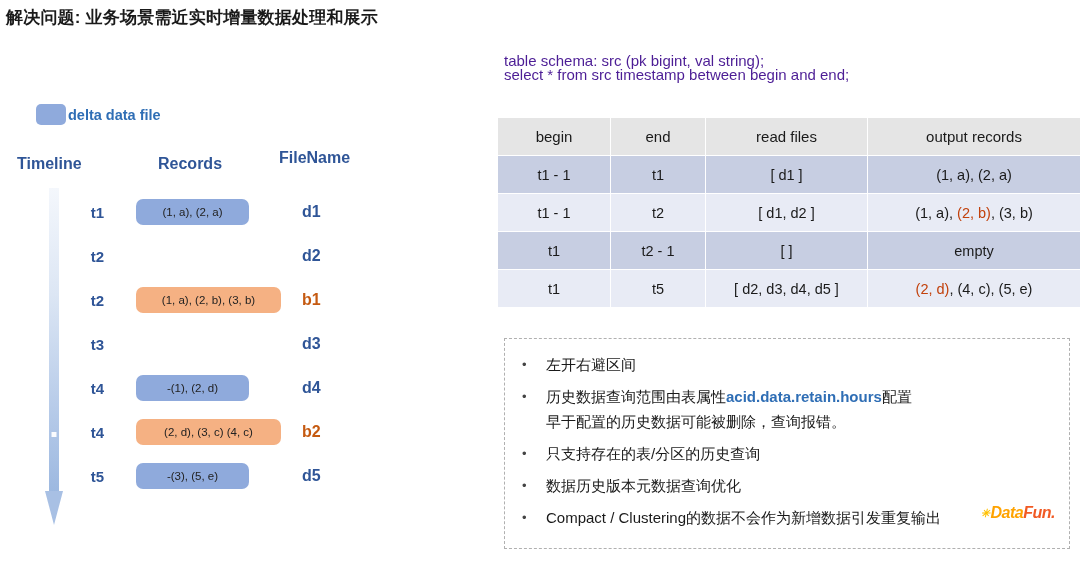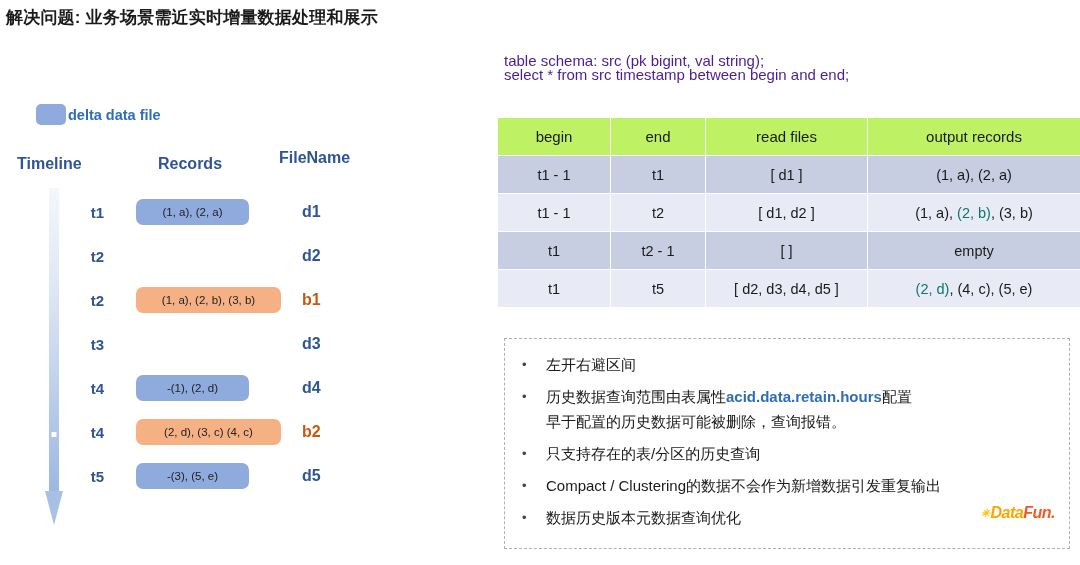--- a/index.html
+++ b/index.html
@@ -155,24 +155,24 @@
   }
   #query-table th, #query-table td {
     border: 1.5px solid #ffffff;
     text-align: center;
     font-weight: normal;
     font-size: 14.5px;
     color: #1a1a1a;
     padding: 0;
     height: 37px;
   }
-  #query-table thead th { background: #bef264; font-size: 15px; }
+  #query-table thead th { background: #e5e5e5; font-size: 15px; }
   #query-table tbody tr:nth-child(odd)  td { background: #c7cee2; }
   #query-table tbody tr:nth-child(even) td { background: #e8ebf5; }
-  .hl-orange { color: #0f766e; }
+  .hl-orange { color: #c2410c; }
 
   
   #notes-box {
     position: absolute;
     left: 9px;
     top: 338px;
     width: 566px;
     height: 211px;
     border: 1px dashed #b0b0b0;
     box-sizing: border-box;
@@ -328,22 +328,22 @@
           <td><span class="hl-orange">(2, d)</span><span>, (4, c), (5, e)</span></td>
         </tr>
       </tbody>
   </table>
 
   <div id="notes-box">
     <ul id="notes-list">
         <li><span>左开右避区间</span></li>
         <li><span>历史数据查询范围由表属性</span><span class="note-hl">acid.data.retain.hours</span><span>配置</span><br><span>早于配置的历史数据可能被删除，查询报错。</span></li>
         <li><span>只支持存在的表/分区的历史查询</span></li>
+        <li><span>数据历史版本元数据查询优化</span></li>
         <li><span>Compact / Clustering的数据不会作为新增数据引发重复输出</span></li>
-        <li><span>数据历史版本元数据查询优化</span></li>
       </ul>
     <div id="datafun-logo">
       <span class="spark">✳</span>
       <span class="d-part">Data</span>
       <span class="f-part">Fun.</span>
     </div>
   </div>
 
 </div>
 

